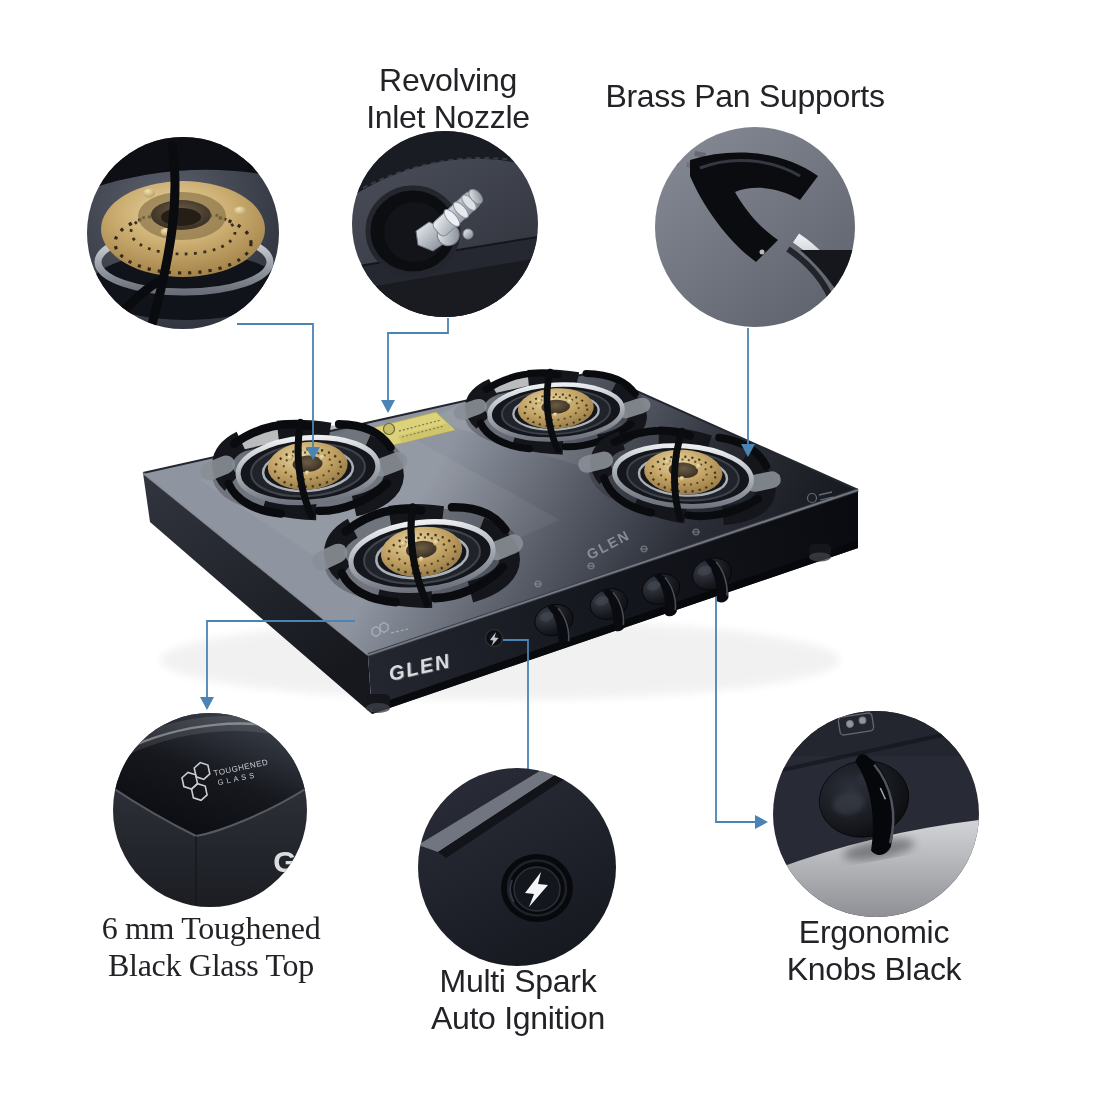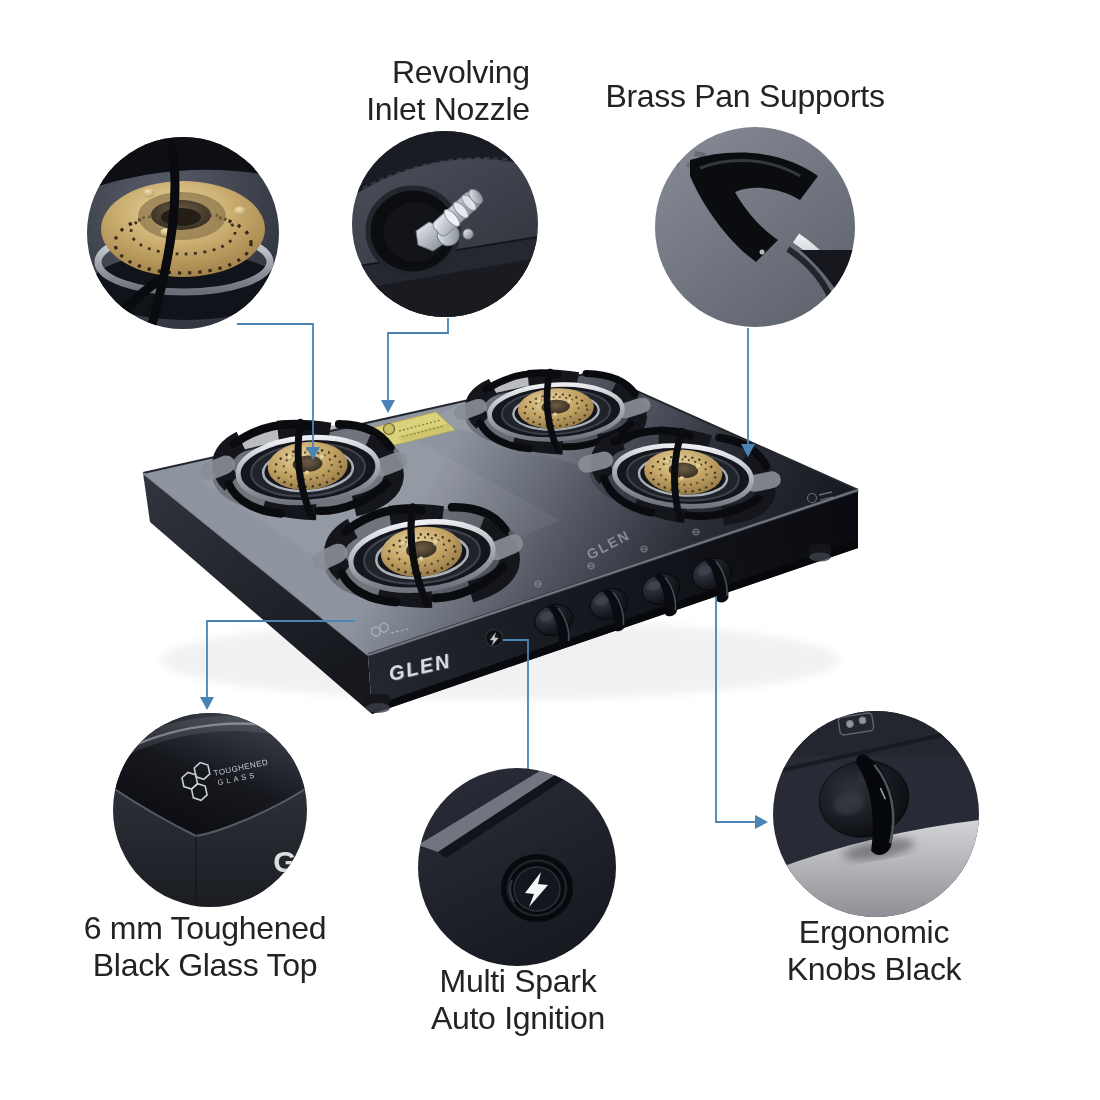--- a/index.html
+++ b/index.html
@@ -357,22 +357,22 @@
       <ellipse rx="45" ry="38" fill="url(#knobBig)" stroke="#000" stroke-width="0.6"></ellipse>
       <ellipse cx="-16" cy="2" rx="16" ry="11" fill="#41454f" opacity="0.5" filter="url(#b2)"></ellipse>
       <ellipse cx="8" cy="-20" rx="12" ry="7" fill="#353944" opacity="0.5" filter="url(#b2)"></ellipse>
       <path d="M 12 -40 C 30 -22 34 14 18 52 C 12 60 2 60 -2 52 C 10 16 8 -16 -2 -38 C 2 -46 8 -46 12 -40 Z" fill="#05070b"></path>
       <path d="M 16 -32 C 30 -8 30 22 18 48" stroke="#585d68" stroke-width="2.5" fill="none" opacity="0.9"></path>
       <line x1="18" y1="-8" x2="21" y2="4" stroke="#cfd3da" stroke-width="1.5" opacity="0.8"></line>
     </g>
   </g>
 </svg>
 
-<div class="feature-label" style="left:448px;top:54px;text-align:right;">Revolving
+<div class="feature-label" style="left:448px;top:62px;">Revolving
 Inlet Nozzle</div>
 <div class="feature-label" style="left:745px;top:78px;">Brass Pan Supports</div>
-<div class="feature-label" style="left:205px;top:910px;">6 mm Toughened
+<div class="feature-label" style="left:211px;top:910px;font-family:Liberation Serif, serif;">6 mm Toughened
 Black Glass Top</div>
 <div class="feature-label" style="left:518px;top:963px;">Multi Spark
 Auto Ignition</div>
 <div class="feature-label" style="left:874px;top:914px;">Ergonomic
 Knobs Black</div>
 </div>
 
 </body></html>

